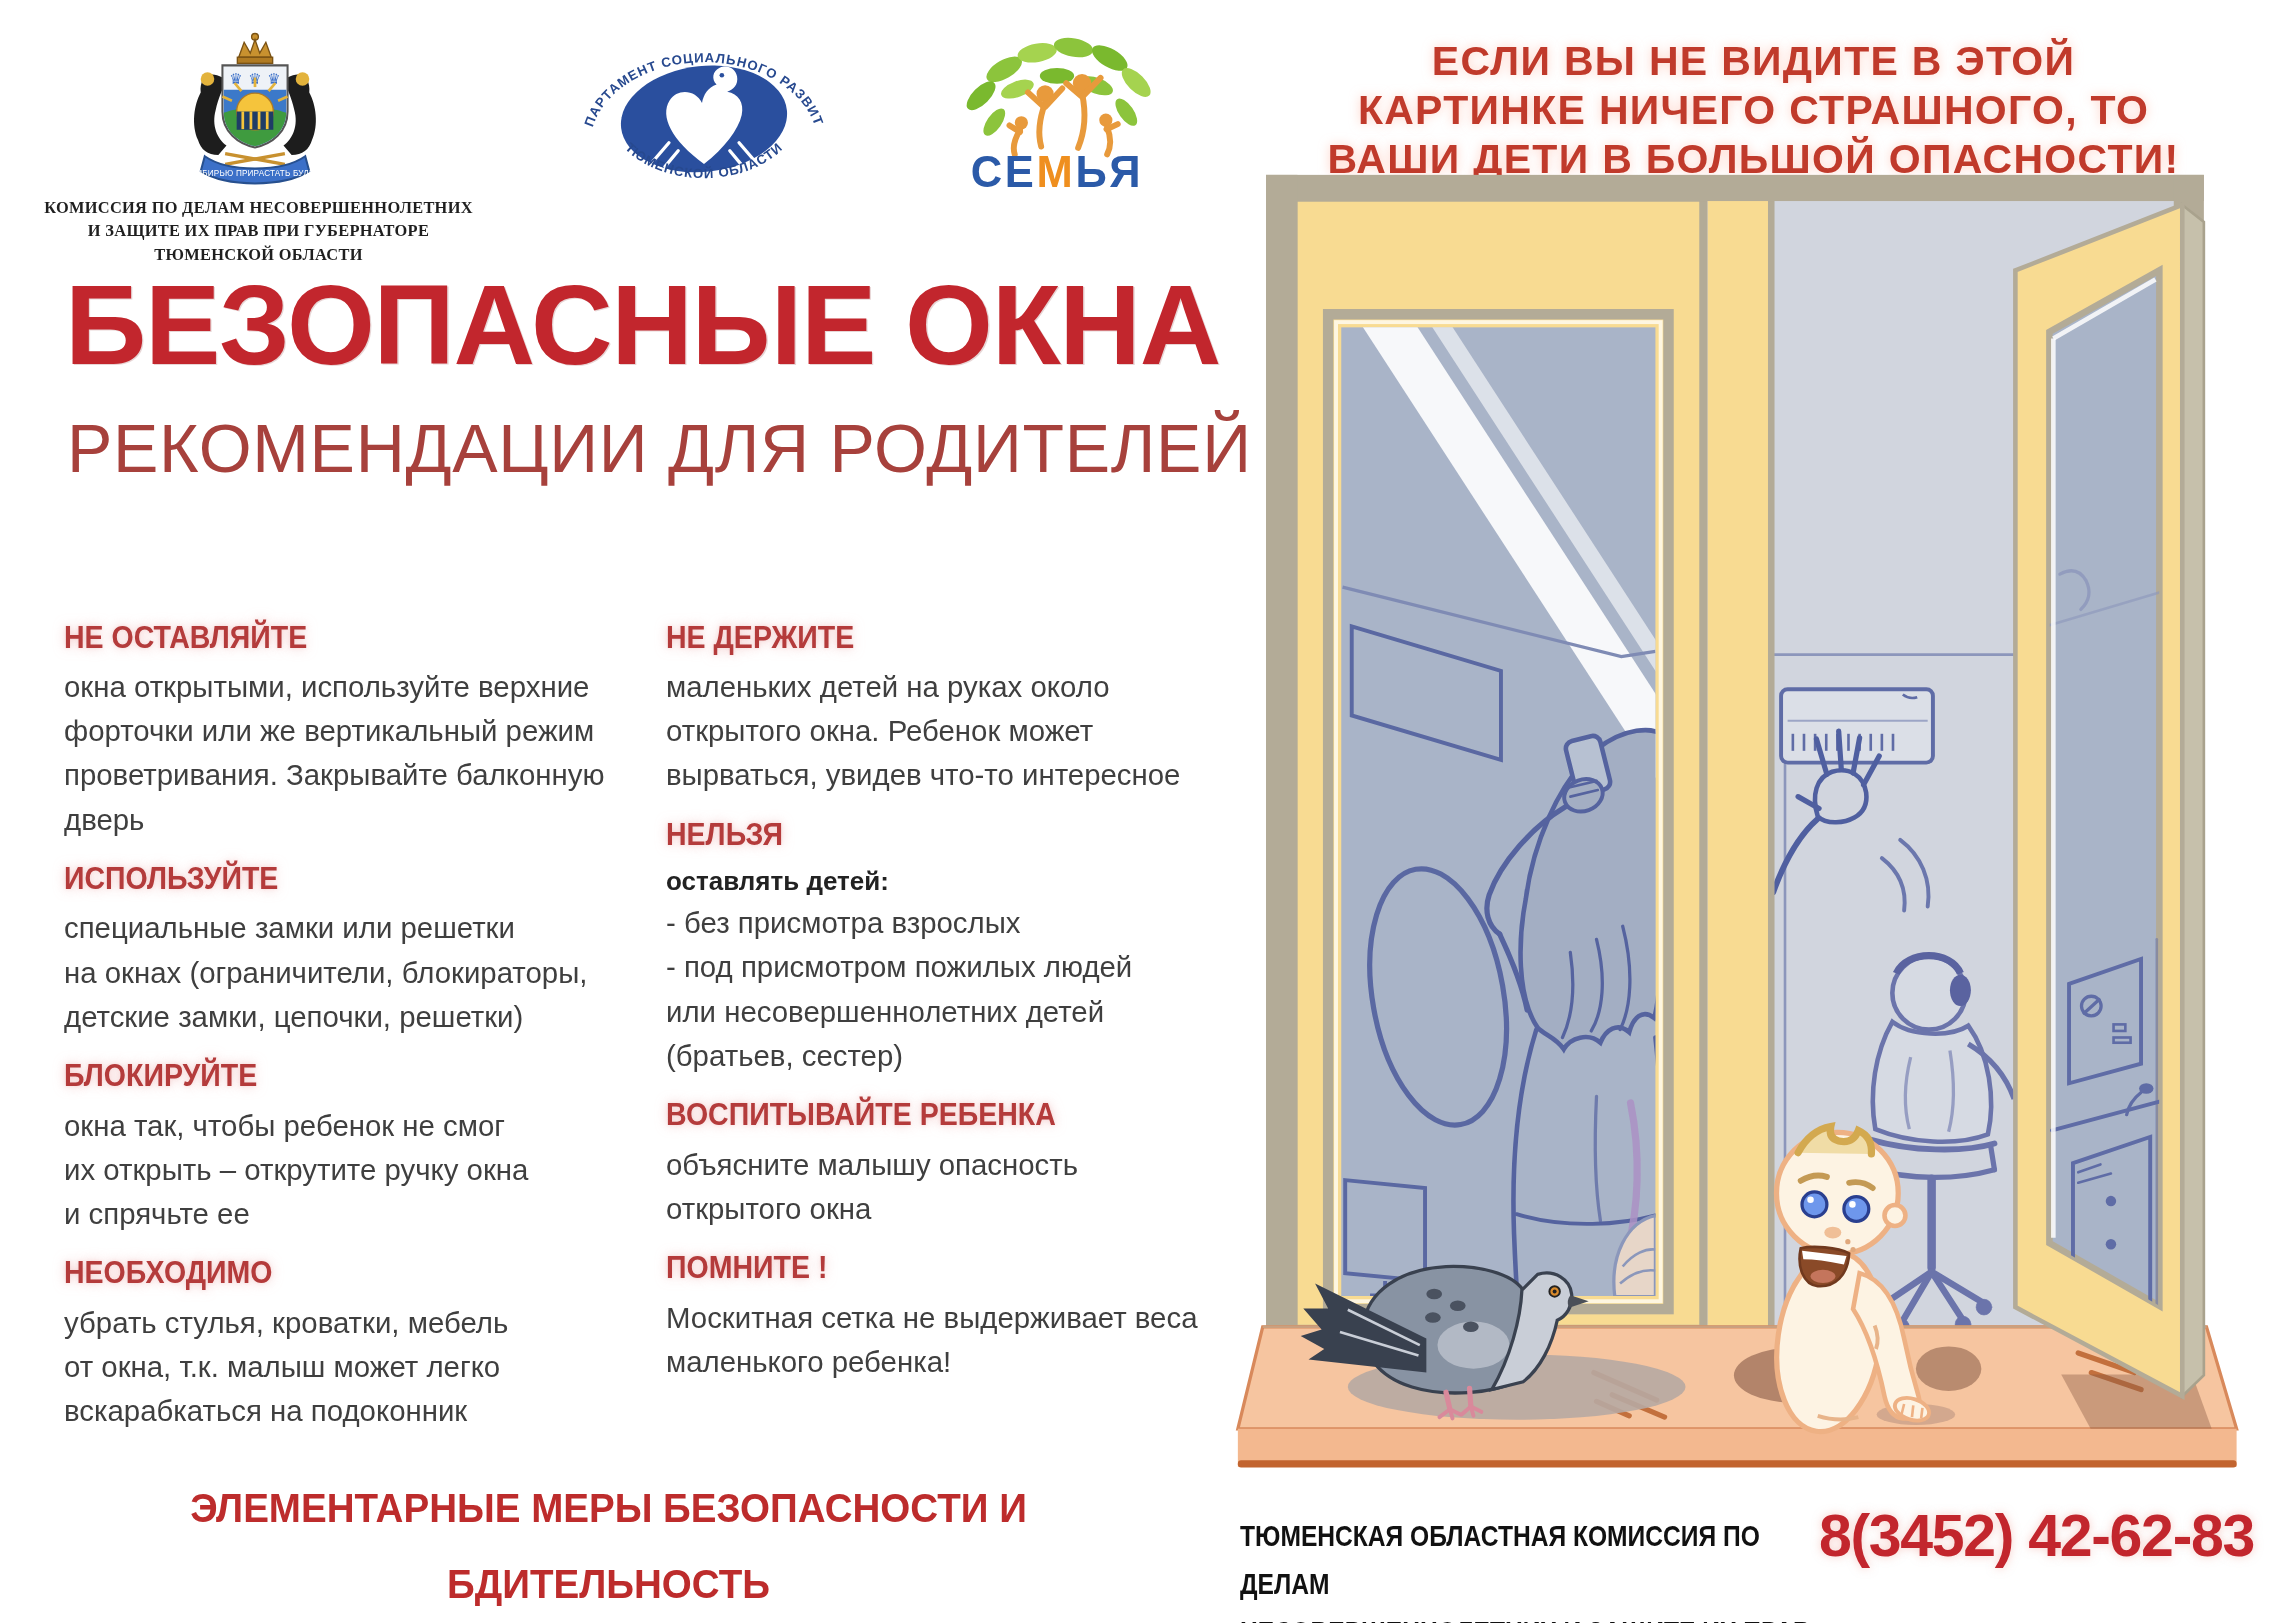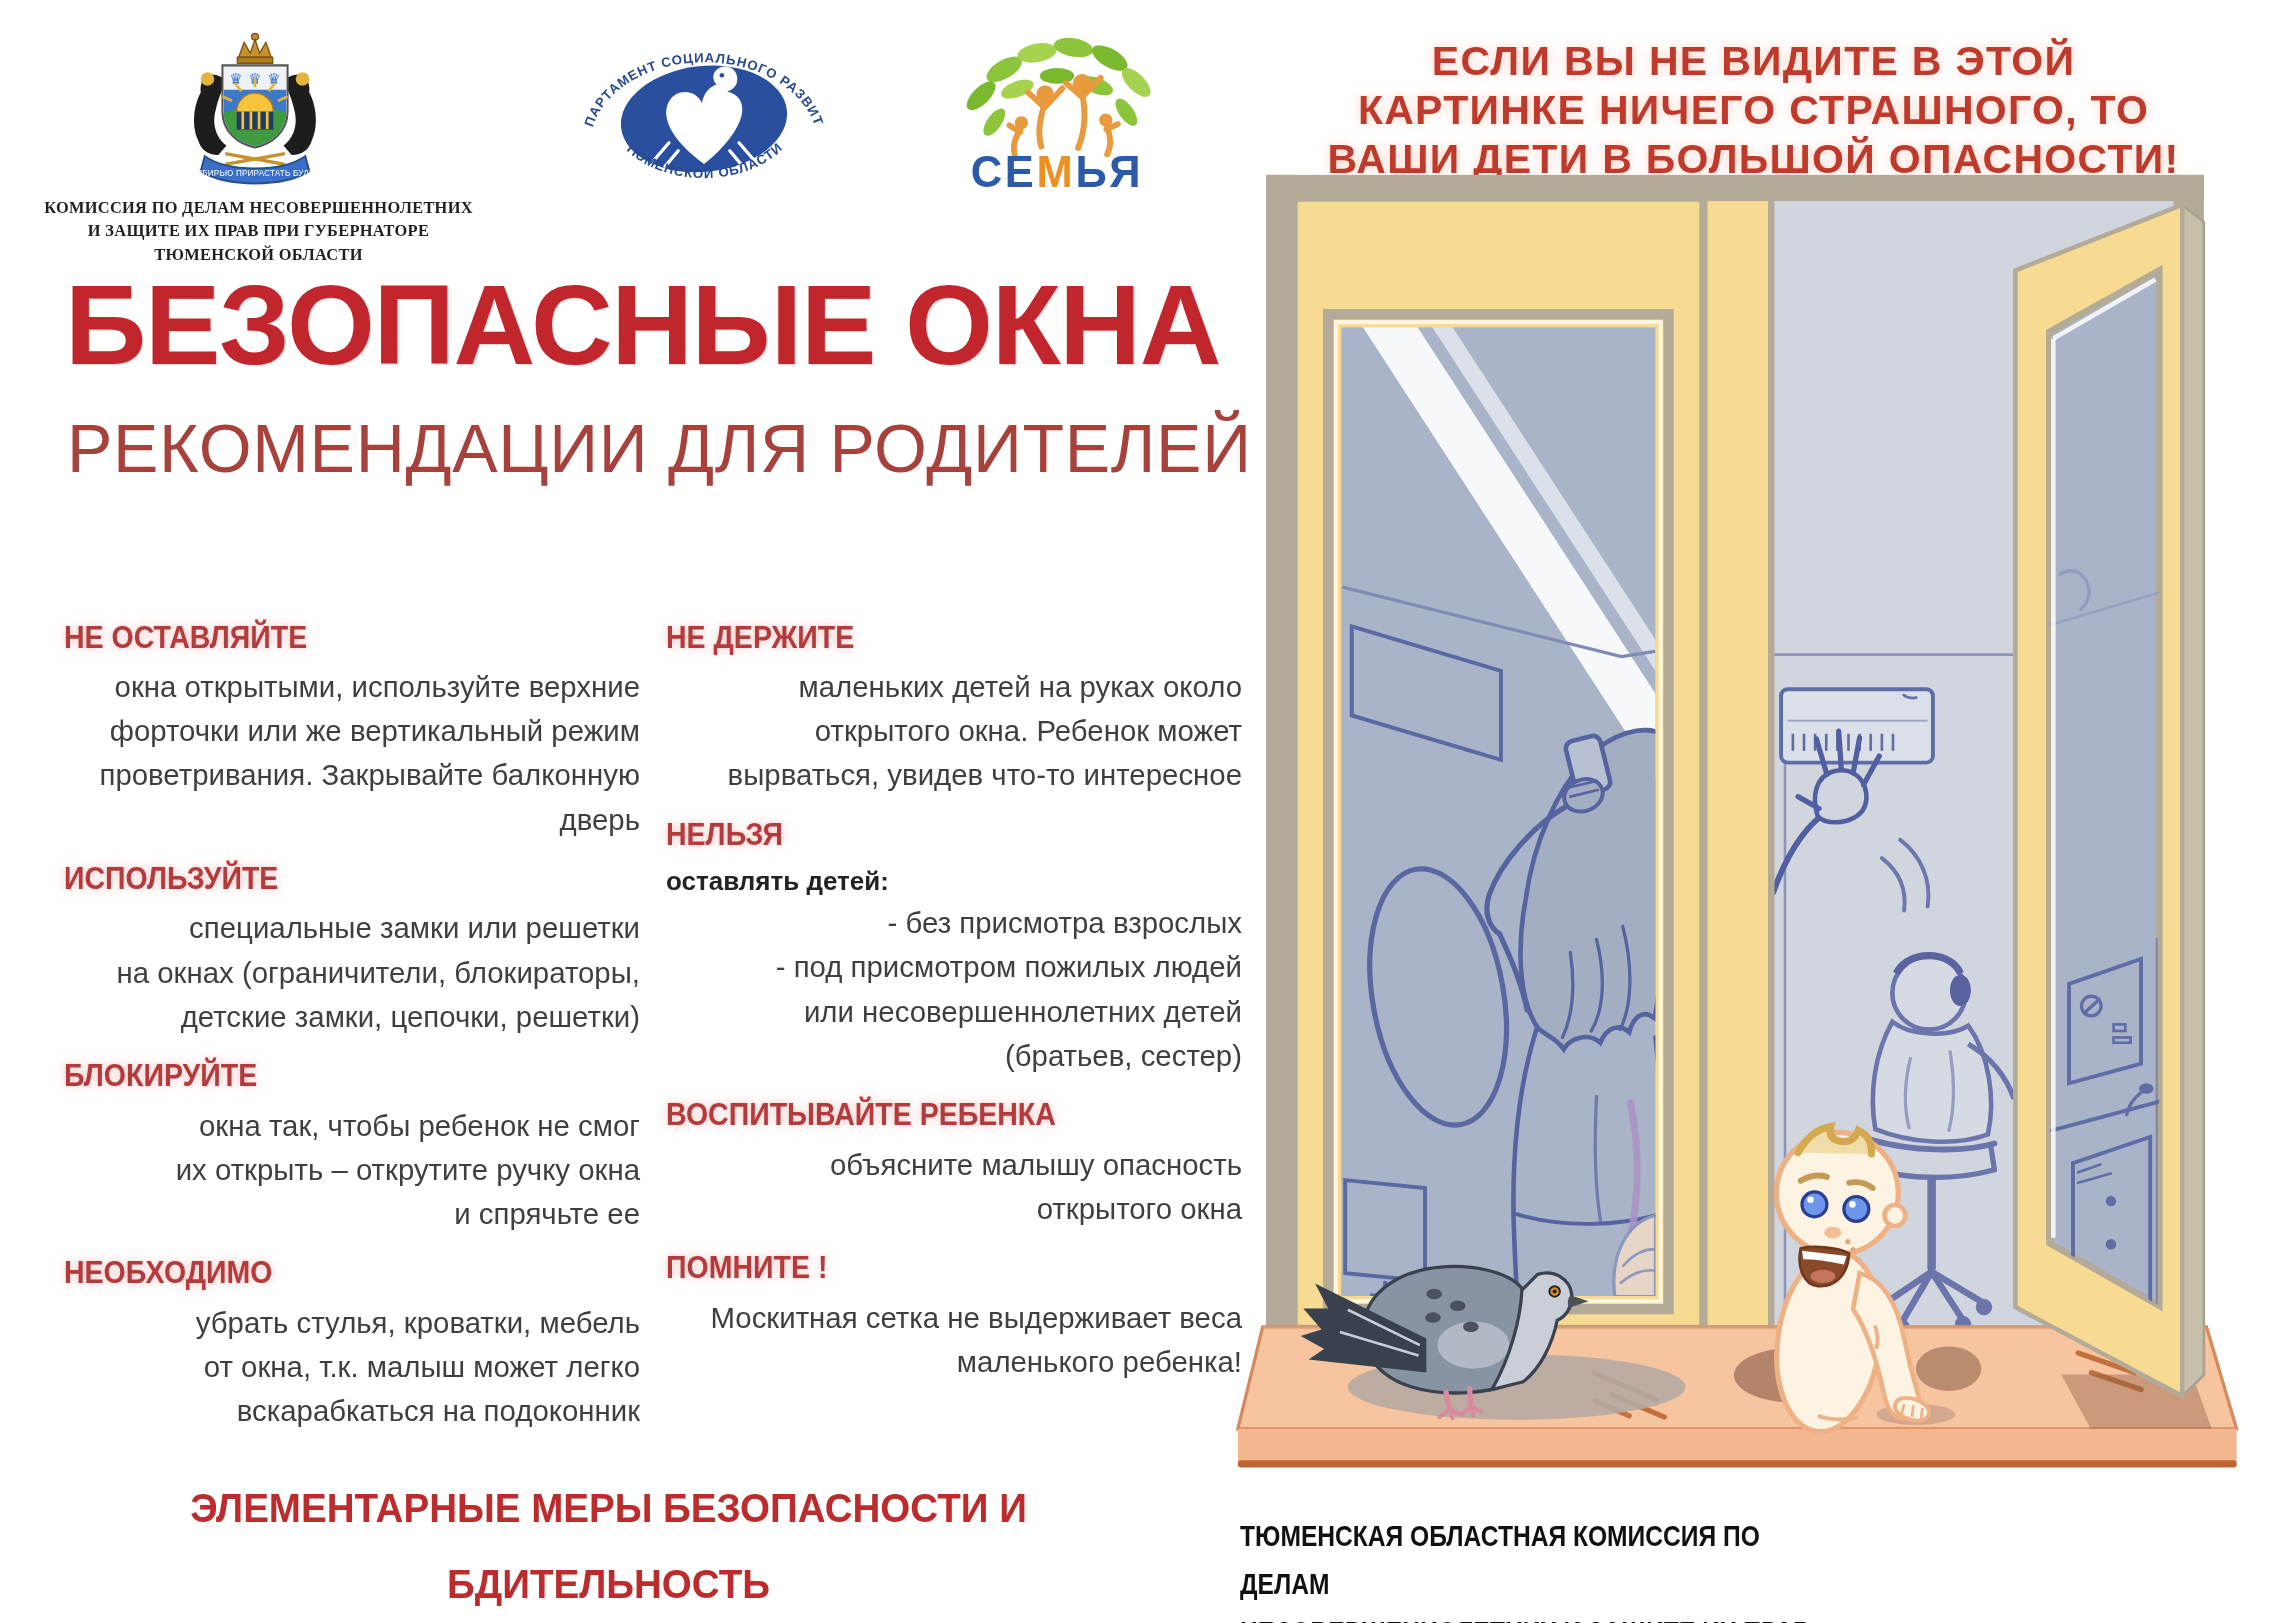--- a/index.html
+++ b/index.html
@@ -33,21 +33,21 @@
   .col1{left:64px;}
   .col2{left:666px;}
   .rec-item{margin-bottom:19.6px;}
   .rec-heading{
     display:inline-block;transform:scaleX(.92);transform-origin:left center;
     font-size:31px;font-weight:bold;color:#b43b3b;white-space:nowrap;
     text-shadow:0 0 11.8px rgba(235,160,160,.55),0 0 3.9px rgba(236,174,174,.35);
     margin-bottom:9.2px;
   }
   .rec-body{
-    font-size:29.4px;line-height:1.5;color:#3f3f3f;letter-spacing:0;text-align:right;
+    font-size:29.4px;line-height:1.5;color:#3f3f3f;letter-spacing:0;
   }
   .rec-intro{
     font-size:26px;line-height:1.5;color:#222;font-weight:bold;
   }
 
   
   .slogan{
     left:39px;top:1471px;width:1139px;text-align:center;
     font-size:41px;font-weight:bold;color:#bd2c2c;line-height:1.85;
     transform:scaleX(.94);transform-origin:center top;white-space:pre-line;
@@ -490,15 +490,16 @@
         <line x1="368" y1="1894" x2="354" y2="1906" stroke-width="6"></line>
         <line x1="368" y1="1894" x2="372" y2="1908" stroke-width="6"></line>
         <line x1="368" y1="1894" x2="384" y2="1902" stroke-width="6"></line>
       </g>
     </g>
   </svg>
   </div>
 
   <div class="abs footer-org">ТЮМЕНСКАЯ ОБЛАСТНАЯ КОМИССИЯ ПО ДЕЛАМ
 НЕСОВЕРШЕННОЛЕТНИХ И ЗАЩИТЕ ИХ ПРАВ</div>
+  <div class="abs footer-phone">8(3452) 42-62-83</div>
 
 </div>
 
 
 </body></html>

